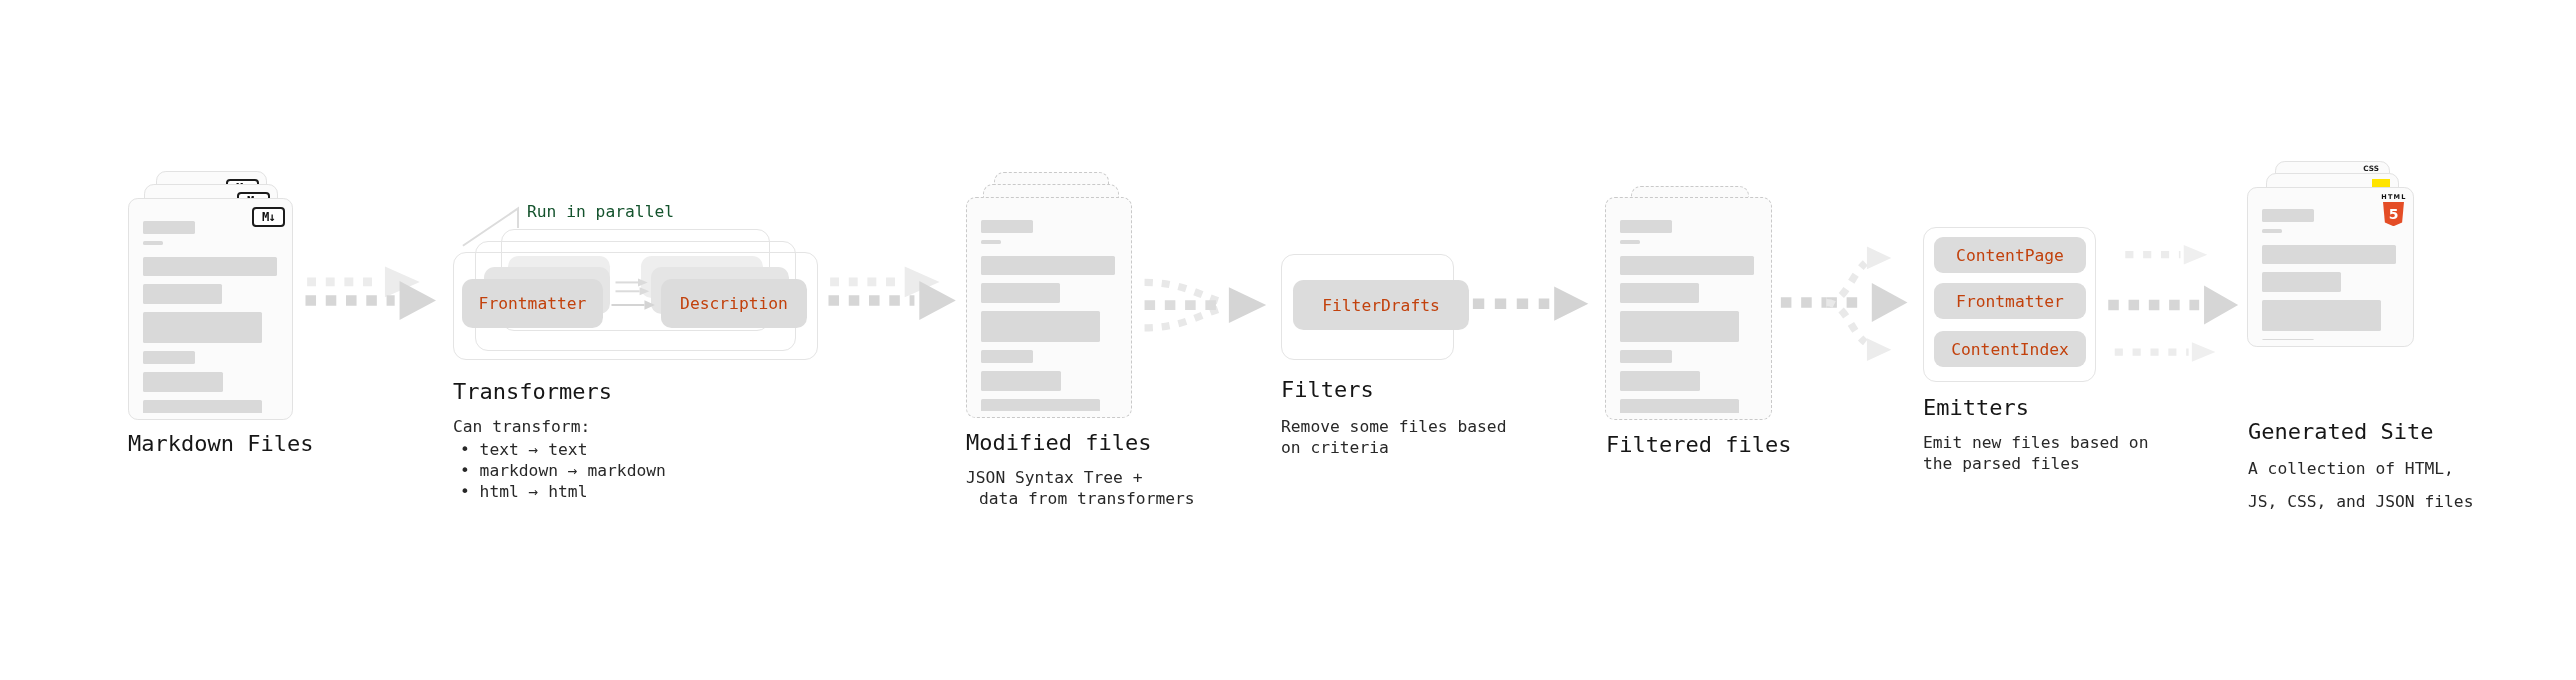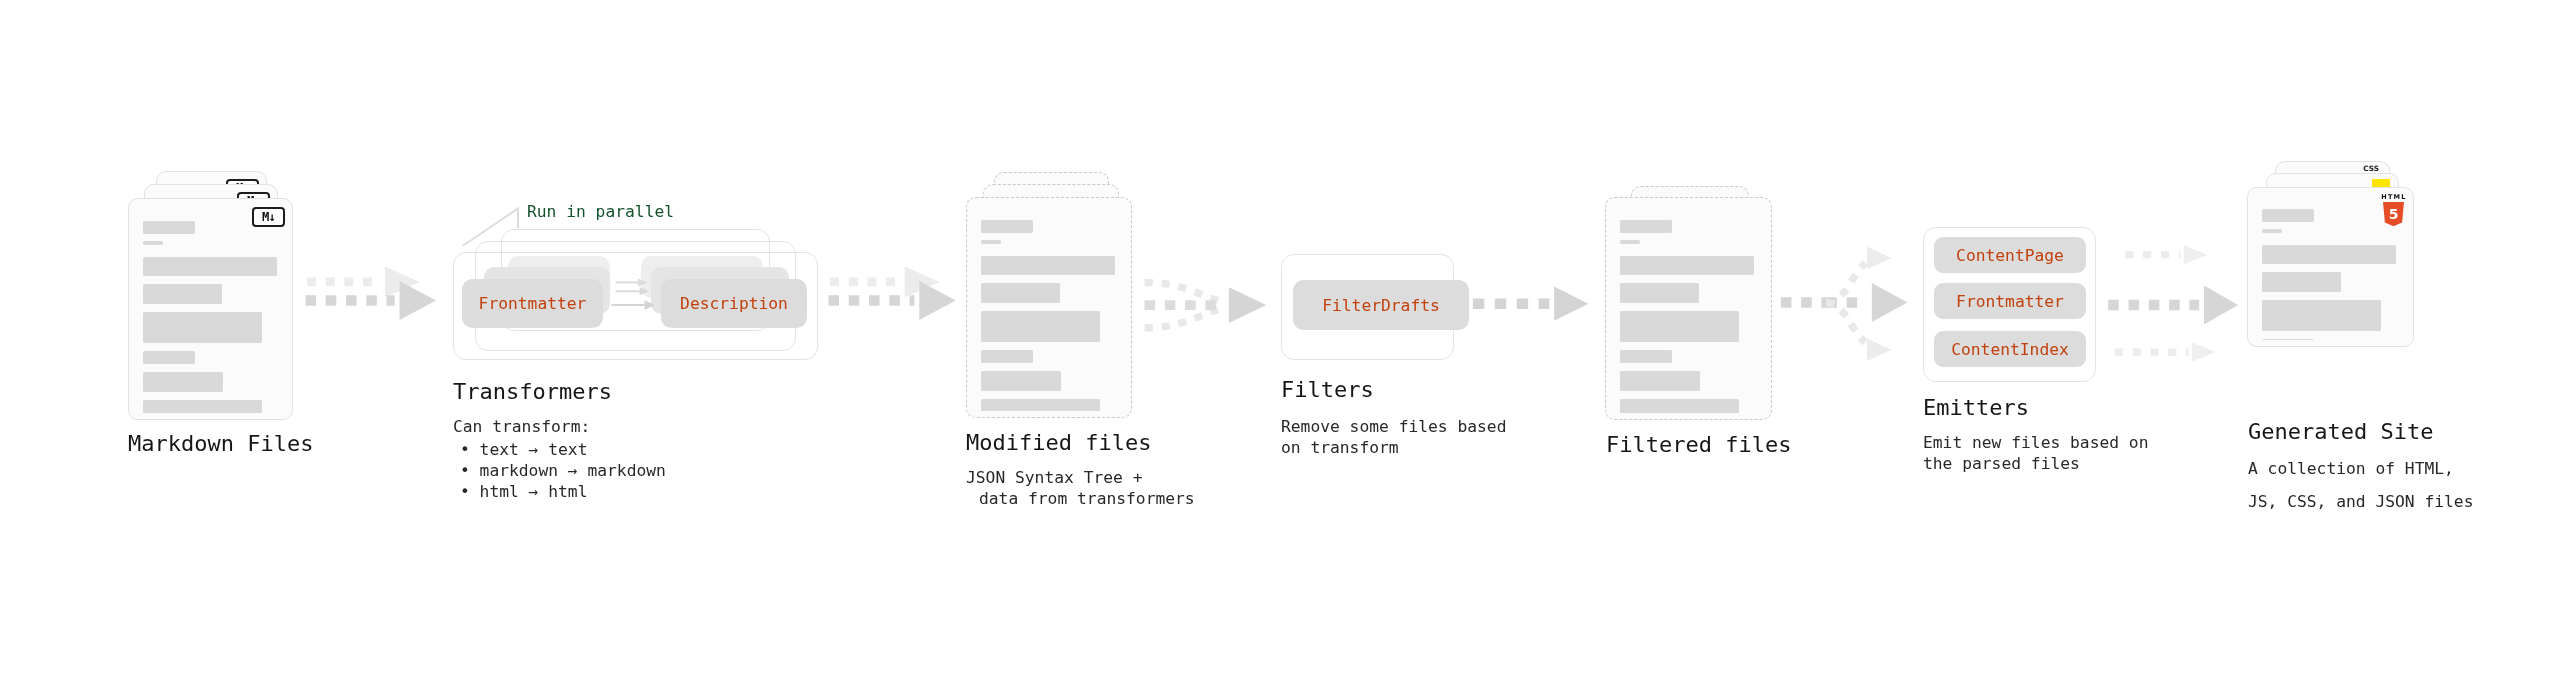--- a/index.html
+++ b/index.html
@@ -134,21 +134,21 @@
     <path d="M8 14 C55 14, 75 30, 103 38" stroke="#e8e8e8" stroke-width="9" stroke-dasharray="10 11" fill="none"></path>
     <path d="M8 70 C55 70, 75 54, 103 46" stroke="#e8e8e8" stroke-width="9" stroke-dasharray="10 11" fill="none"></path>
     <path d="M8 42 H105" stroke="#dcdcdc" stroke-width="12" stroke-dasharray="13 12" fill="none"></path>
     <polygon points="112,20 158,42 112,64" fill="#d5d5d5"></polygon>
   </svg>
 
   <div class="outline-box" style="left:1281px;top:254px;width:173px;height:106px;"></div>
   <div class="pill" style="left:1293px;top:280px;width:176px;height:50px;">FilterDrafts</div>
   <div class="stage-heading" style="left:1281px;top:377px;">Filters</div>
   <div class="stage-desc" style="left:1281px;top:416px;">Remove some files based</div>
-  <div class="stage-desc" style="left:1281px;top:437px;">on transform</div>
+  <div class="stage-desc" style="left:1281px;top:437px;">on criteria</div>
 
   <svg class="arrow-svg" style="left:1468px;top:284px;" width="126" height="41" viewBox="0 0 155 50">
     <path d="M6 24 H100" stroke="#d4d4d4" stroke-width="13" stroke-dasharray="14 13" fill="none"></path>
     <polygon points="106,3 148,24 106,45" fill="#d4d4d4"></polygon>
   </svg>
 
   <div class="file-card dashedb z1" style="left:1631px;top:186px;width:118px;height:50px;"></div>
   <div class="file-card dashedb z3" style="left:1605px;top:197px;width:167px;height:223px;">
     <div class="skel-wrap">
         <div class="skel-bar" style="width: 52px; height: 13px; margin-bottom: 6.5px;"></div>

